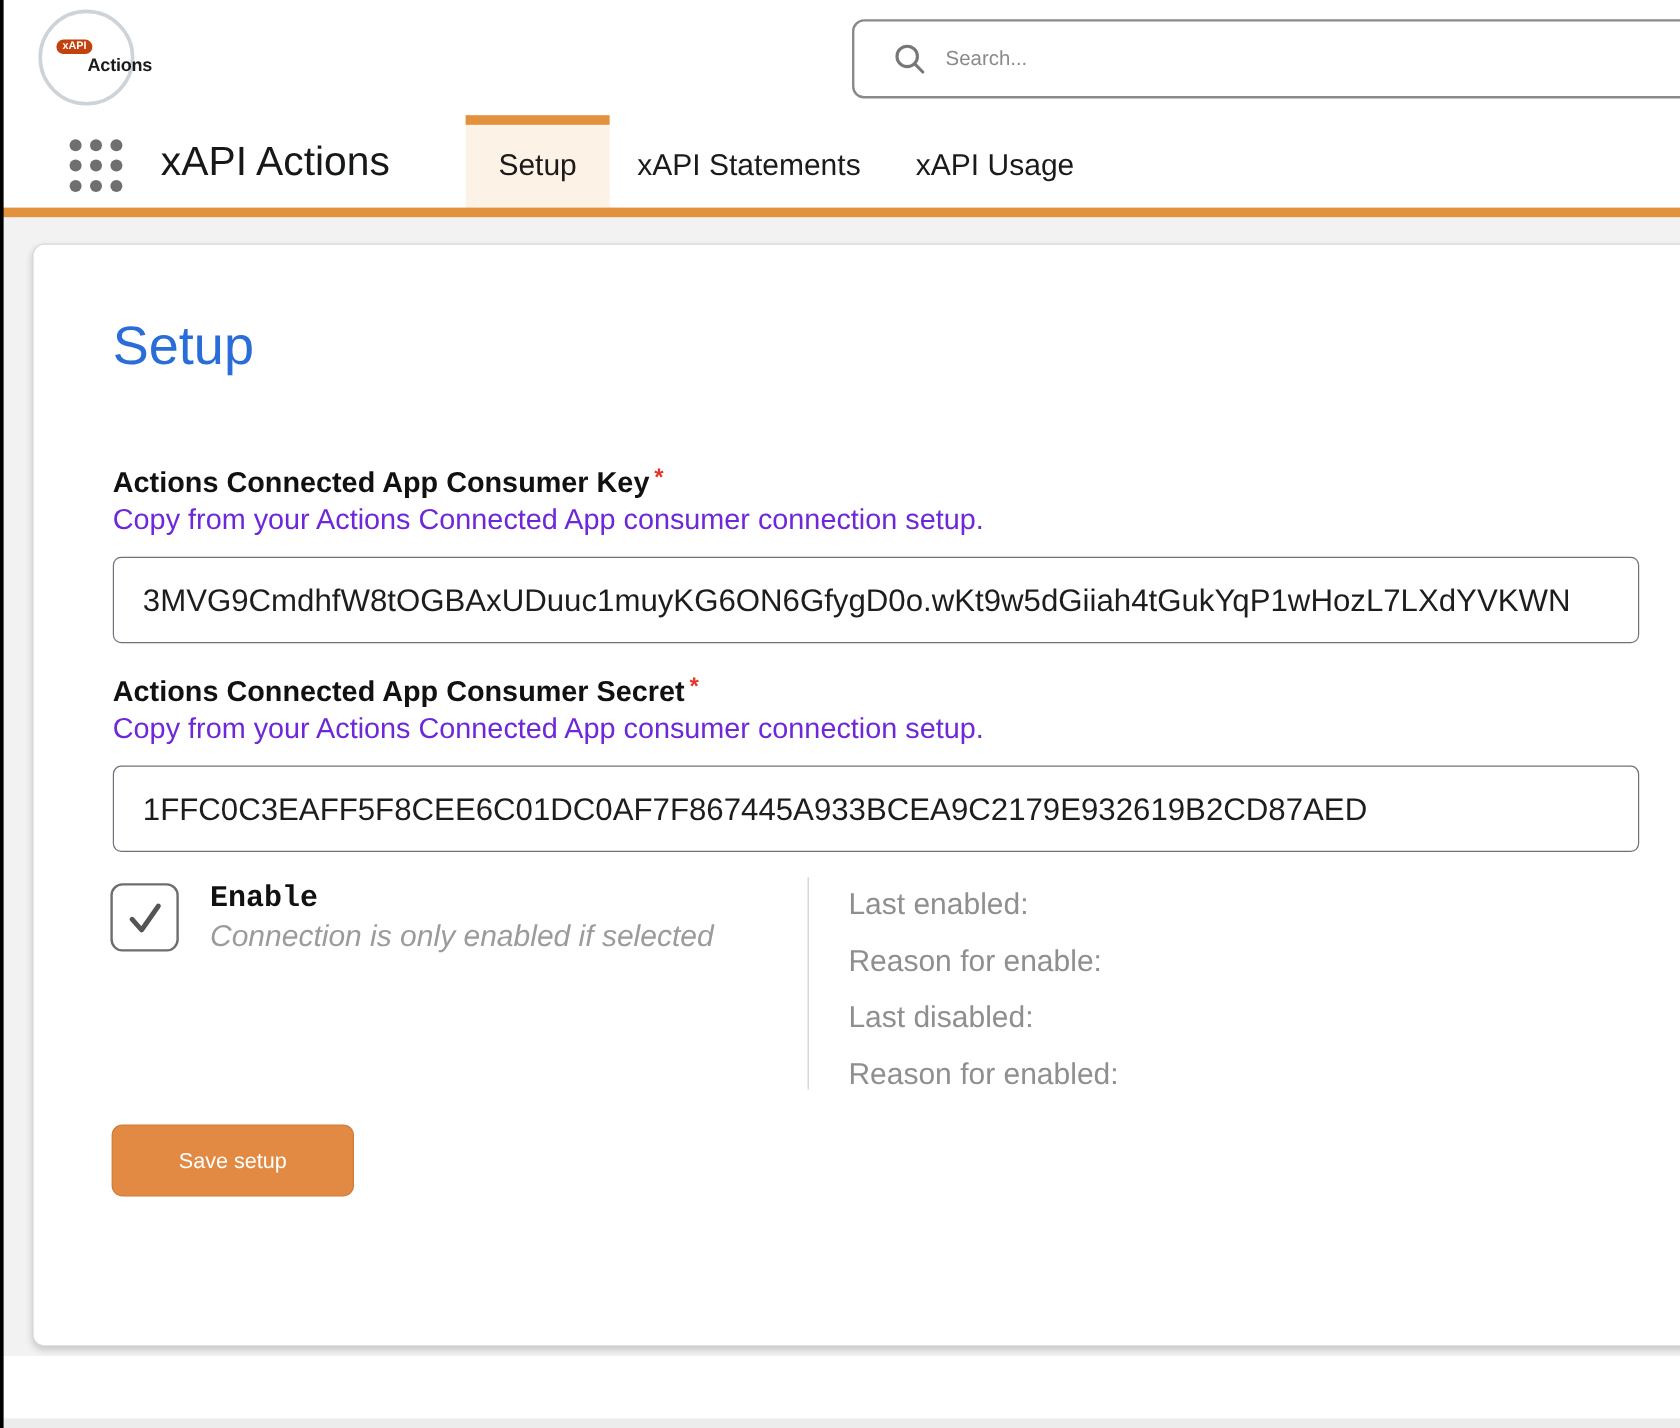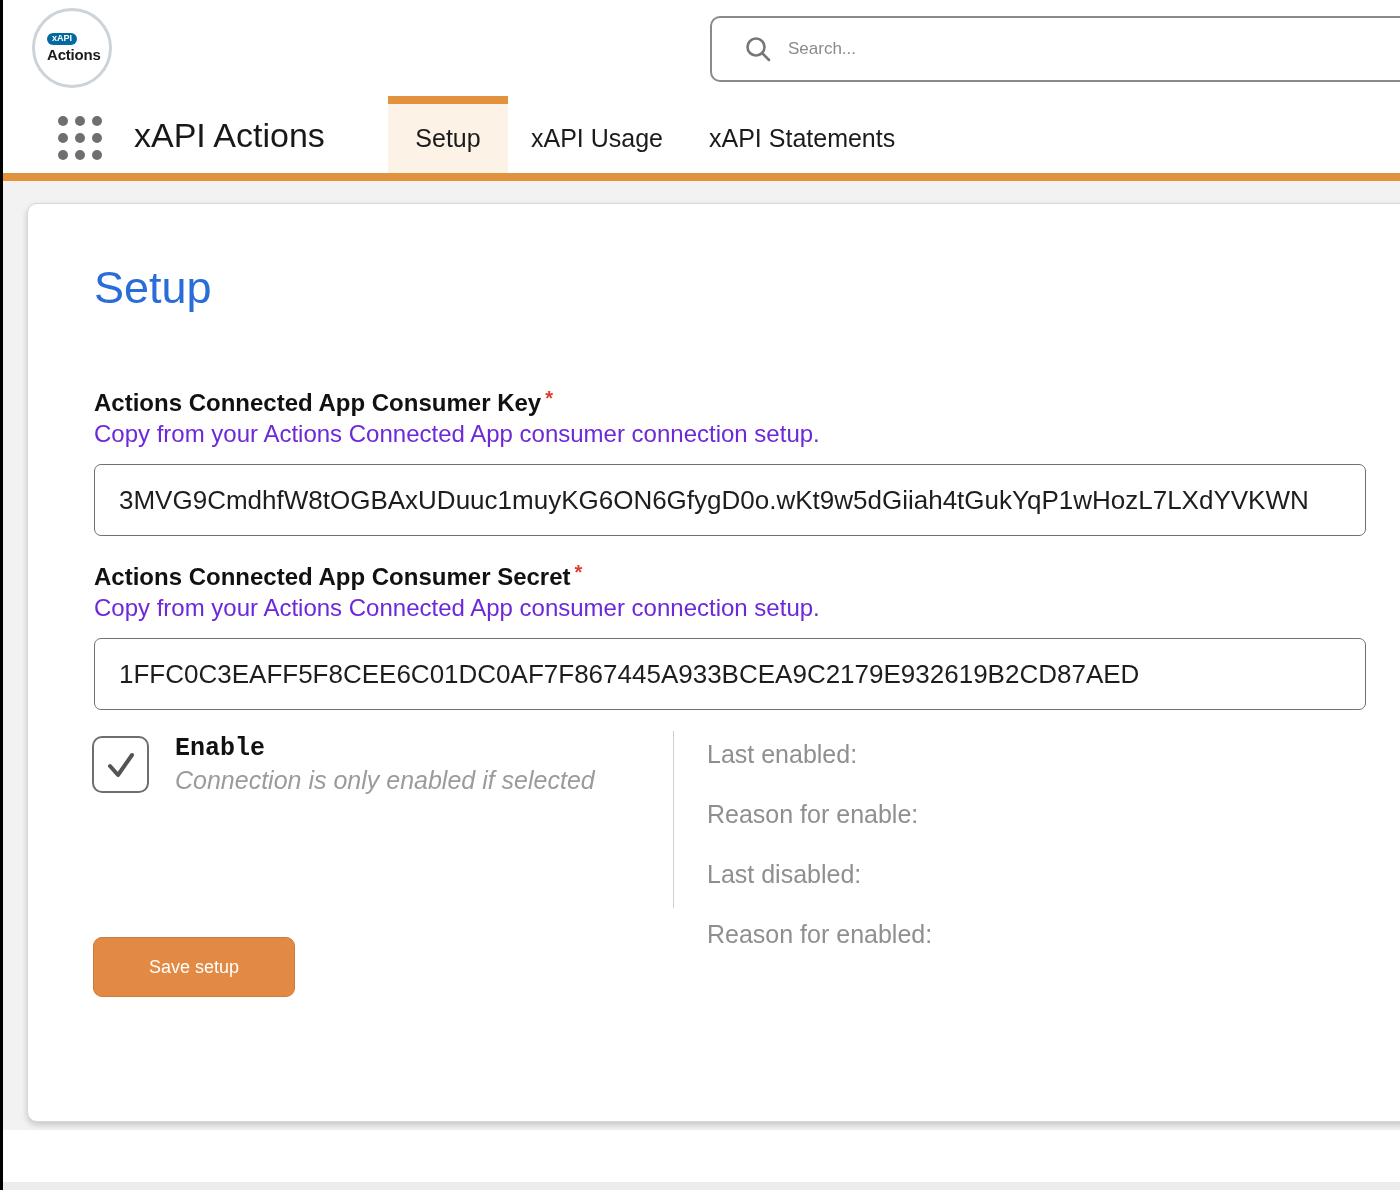--- a/index.html
+++ b/index.html
@@ -15,24 +15,24 @@
 
   
   .header { position:absolute; left:0; top:0; width:100%; height:173px; background:#fff; z-index:10; }
 
   .logo-circle {
     position:absolute; left:32px; top:8px; width:80px; height:80px;
     border:3px solid #ccd3d9; border-radius:50%; background:#fff;
     display:flex; flex-direction:column; justify-content:center; padding-left:12px;
   }
   .logo-badge {
-    display:inline-block; background:#0369a1; color:#fff; font-size:9px; font-weight:700;
+    display:inline-block; background:#c2410c; color:#fff; font-size:9px; font-weight:700;
     padding:1px 5px 2px; border-radius:6px; width:max-content; line-height:1;
   }
-  .logo-text { font-size:15px; font-weight:700; color:#1a1a1a; margin-top:1px; letter-spacing:-0.2px; }
+  .logo-text { font-size:15px; font-weight:700; color:#1a1a1a; margin-top:1px; letter-spacing:-0.2px;margin-left:26px; }
 
   .waffle {
     position:absolute; left:58px; top:116px; width:44px; height:44px;
     display:grid; grid-template-columns:repeat(3,10px); grid-template-rows:repeat(3,10px); gap:7px;
     cursor:pointer;
   }
   .waffle span { width:10px; height:10px; border-radius:50%; background:#6f6f6f; }
 
   .app-title { position:absolute; left:134px; top:116px; font-size:34px; font-weight:500; color:#17181a; }
 
@@ -79,21 +79,21 @@
   .checkbox {
     position:absolute; left:64px; top:532px; width:57px; height:57px;
     border:2.5px solid #6e6e6e; border-radius:10px; background:#fff;
     display:flex; align-items:center; justify-content:center; cursor:pointer;
   }
   .enable-label { position:absolute; left:147px; top:530px; font-size:25px; font-weight:700; color:#111;font-family:Liberation Mono, monospace; }
   .enable-help  { position:absolute; left:147px; top:562px; font-size:25px; font-style:italic; color:#9b9b9b; }
 
   .divider { position:absolute; left:645px; top:527px; height:177px; border-left:1.5px solid #cfcfcf; }
 
-  .status-list { position:absolute; left:679px; top:536px; display:flex; flex-direction:column; gap:31px; }
+  .status-list { position:absolute; left:679px; top:536px; display:flex; flex-direction:column; gap:18px; }
   .status-list div { font-size:25px; color:#8f8f8f; }
 
   .save-btn {
     position:absolute; left:65px; top:733px; width:202px; height:60px;
     background:#e28a43; border:1.5px solid #cd7b36; border-radius:9px;
     color:#fff; font-family:"Liberation Sans", sans-serif; font-size:18px; font-weight:500;
     display:flex; align-items:center; justify-content:center; cursor:pointer;
   }
 </style>
 </head>
@@ -118,22 +118,22 @@
       <span></span>
       <span></span>
       <span></span>
       <span></span>
   </div>
 
   <div class="app-title">xAPI Actions</div>
 
   <div class="tabs">
     <div class="tab active">Setup</div>
+    <div class="tab">xAPI Statements</div>
     <div class="tab">xAPI Usage</div>
-    <div class="tab">xAPI Statements</div>
   </div>
 
   <div class="searchbox">
     <span class="mag">
       <svg width="28" height="28" viewBox="0 0 28 28">
         <circle cx="12" cy="12" r="8.5" fill="none" stroke="#777" stroke-width="2.6"></circle>
         <line x1="18.5" y1="18.5" x2="25" y2="25" stroke="#777" stroke-width="2.6" stroke-linecap="round"></line>
       </svg>
     </span>
     <span class="ph">Search...</span>

